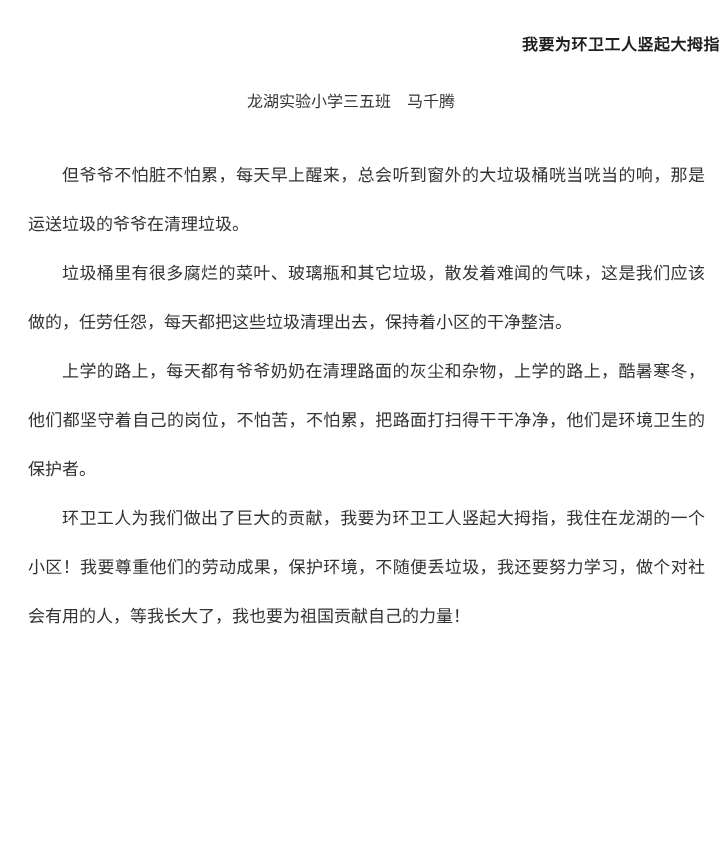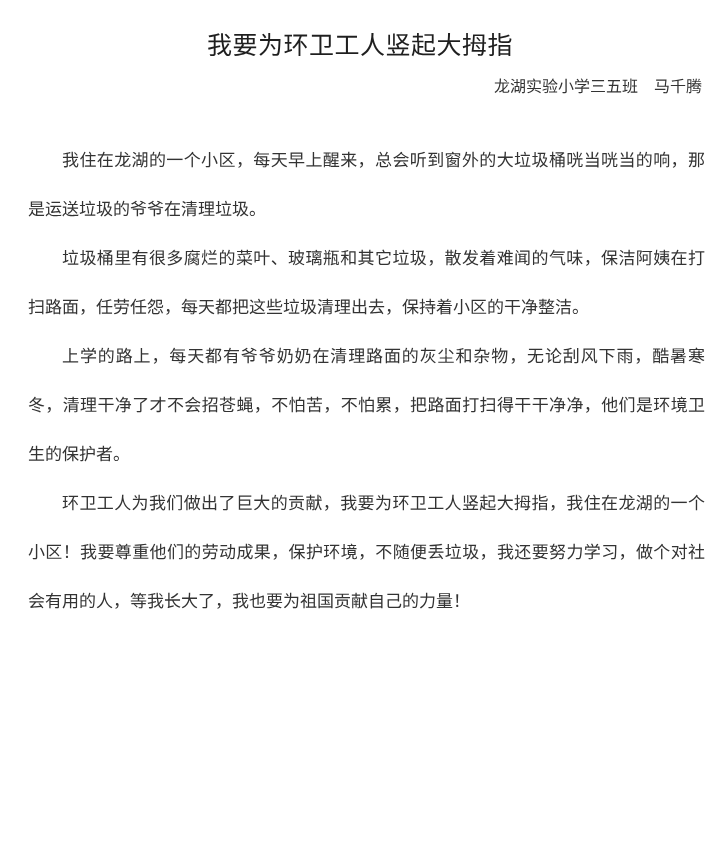--- a/index.html
+++ b/index.html
@@ -17,33 +17,33 @@
   }
   .page {
     width: 720px;
     height: 853px;
     background: #ffffff;
     position: relative;
   }
   .essay-title {
     margin: 30px 0 0 0;
     padding: 0;
-    font-size: 25px;
+    font-size: 16px;
     line-height: 30px;
-    font-weight: 400;
-    text-align: center;
+    font-weight: 700;
+    text-align: right;
     color: #1f1f1f;
     letter-spacing: 0.5px;
   }
   .byline {
-    margin: 17px 18px 0 0;
+    margin: 32px 18px 0 0;
     padding: 0;
     font-size: 16px;
     line-height: 20px;
-    text-align: right;
+    text-align: center;
     font-weight: 400;
     color: #333333;
   }
   .essay-body {
     margin: 39px 15px 0 28px;
   }
   .essay-body p {
     margin: 0;
     padding: 0;
     font-size: 17px;
@@ -57,18 +57,18 @@
 </style>
 </head>
 <body>
 
 <div class="page">
   <h1 class="essay-title">我要为环卫工人竖起大拇指</h1>
 
   <p class="byline">龙湖实验小学三五班　马千腾</p>
 
   <div class="essay-body">
-    <p>我住在龙湖的一个小区，每天早上醒来，总会听到窗外的大垃圾桶咣当咣当的响，那是运送垃圾的爷爷在清理垃圾。</p>
-    <p>垃圾桶里有很多腐烂的菜叶、玻璃瓶和其它垃圾，散发着难闻的气味，保洁阿姨在打扫路面，任劳任怨，每天都把这些垃圾清理出去，保持着小区的干净整洁。</p>
-    <p>上学的路上，每天都有爷爷奶奶在清理路面的灰尘和杂物，无论刮风下雨，酷暑寒冬，清理干净了才不会招苍蝇，不怕苦，不怕累，把路面打扫得干干净净，他们是环境卫生的保护者。</p>
+    <p>但爷爷不怕脏不怕累，每天早上醒来，总会听到窗外的大垃圾桶咣当咣当的响，那是运送垃圾的爷爷在清理垃圾。</p>
+    <p>垃圾桶里有很多腐烂的菜叶、玻璃瓶和其它垃圾，散发着难闻的气味，这是我们应该做的，任劳任怨，每天都把这些垃圾清理出去，保持着小区的干净整洁。</p>
+    <p>上学的路上，每天都有爷爷奶奶在清理路面的灰尘和杂物，上学的路上，酷暑寒冬，他们都坚守着自己的岗位，不怕苦，不怕累，把路面打扫得干干净净，他们是环境卫生的保护者。</p>
     <p>环卫工人为我们做出了巨大的贡献，我要为环卫工人竖起大拇指，我住在龙湖的一个小区！我要尊重他们的劳动成果，保护环境，不随便丢垃圾，我还要努力学习，做个对社会有用的人，等我长大了，我也要为祖国贡献自己的力量！</p>
   </div>
 </div>
 
 </body></html>

